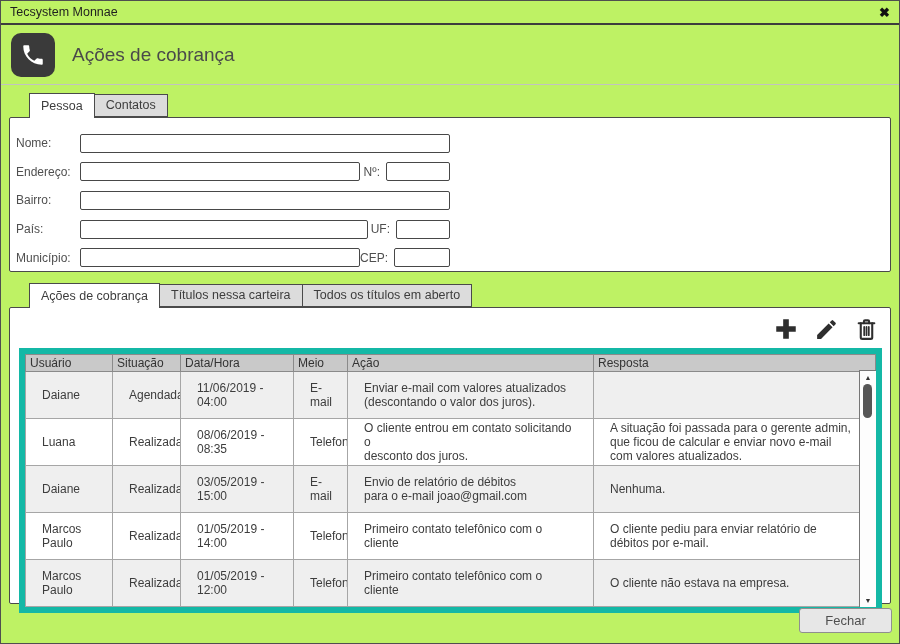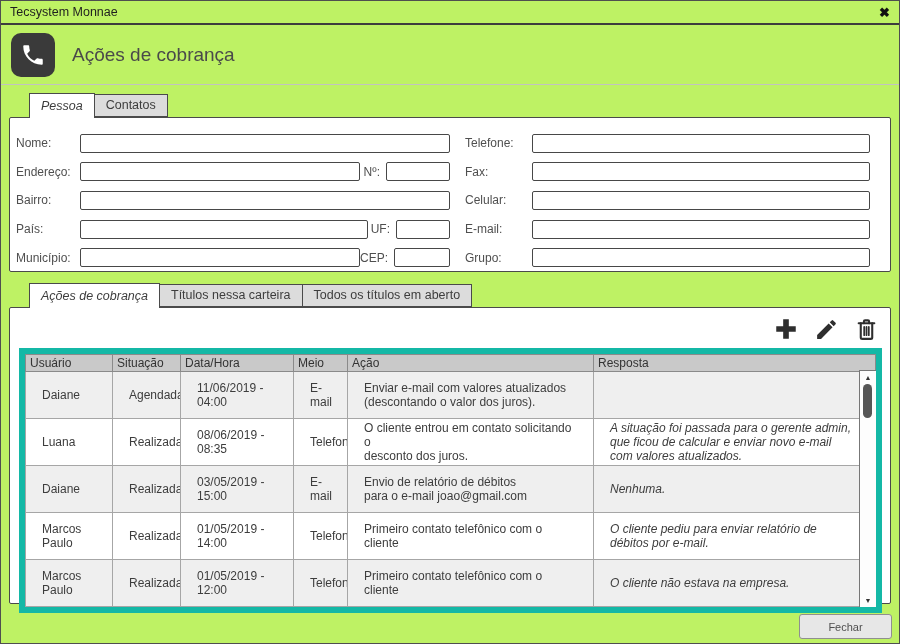--- a/index.html
+++ b/index.html
@@ -13,21 +13,21 @@
   
   .app-header { height:60px; box-sizing:border-box; display:flex; align-items:center; padding:0 10px; border-bottom:1px solid #c2c2c2; }
   .phone-badge { width:44px; height:44px; background:#3a3a3a; border-radius:10px; display:flex; align-items:center; justify-content:center; flex:none; }
   .app-title { margin-left:17px; font-size:19px; color:#4a4a4a; }
 
   
   .section { margin:8px 8px 0 8px; }
   .section2 { margin-top:11px; }
   .tabs { display:flex; align-items:flex-end; margin-left:20px; position:relative; z-index:2; }
   .tab { font-size:12.5px; color:#3d3d3d; background:#dcdcdc; border:1px solid #4a4a4a; padding:3px 11px 4px 11px; margin-right:-1px; cursor:pointer; white-space:nowrap; }
-  .tab.active { background:#fff; padding-top:5px; padding-bottom:5px; margin-bottom:-1px; border-bottom:none;font-style:italic; }
+  .tab.active { background:#fff; padding-top:5px; padding-bottom:5px; margin-bottom:-1px; border-bottom:none; }
   .panel { border:1px solid #4a4a4a; border-radius:2px; background:#fff; position:relative; box-sizing:border-box; }
   .panel1 { height:155px; padding:11px 20px 0 6px; }
   .panel2 { height:297px; padding:4px 8px 0 9px; }
 
   
   .form { display:flex; gap:15px; }
   .col-left { width:434px; flex:none; }
   .col-right { flex:1; }
   .frow { display:flex; align-items:center; height:28.6px; }
   .flabel { font-size:12px; color:#4f4f4f; flex:none; }
@@ -43,30 +43,30 @@
   .toolbar { display:flex; justify-content:flex-end; align-items:center; gap:15px; height:34px; padding-right:3px; }
   .tool-btn { cursor:pointer; display:flex; align-items:center; }
 
   
   .table-wrap { position:relative; border:6px solid #14b8a6; margin-top:2px; }
   table { width:100%; border-collapse:collapse; table-layout:fixed; }
   thead th { background:#c9c9c9; border:1px solid #8a8a8a; font-weight:normal; font-size:12px; color:#333; text-align:left; padding:1px 4px; height:13px; overflow:hidden; white-space:nowrap; }
   tbody td { border:1px solid #a6a6a6; font-size:12px; color:#3d3d3d; padding:2px 16px; height:42px; vertical-align:middle; white-space:pre-line; overflow:hidden; }
   tbody tr:nth-child(odd) { background:#efefef; }
   tbody tr:nth-child(even) { background:#ffffff; }
-  tbody td:last-child { padding-right:22px;font-style:italic; }
+  tbody td:last-child { padding-right:22px; }
 
   
   .vscroll { position:absolute; top:16px; right:0; bottom:0; width:17px; box-sizing:border-box; background:#fdfdfd; border-left:1px solid #777; border-top:1px solid #777; }
   .scroll-arrow { position:absolute; left:0; width:100%; text-align:center; font-size:7px; color:#333; line-height:9px; cursor:pointer; }
   .scroll-up { top:2px; } .scroll-down { bottom:2px; }
   .scroll-thumb { position:absolute; top:13px; left:3px; width:9px; height:34px; background:#565656; border-radius:5px; cursor:pointer; }
 
   
-  .fechar-btn { position:absolute; right:7px; bottom:4px; width:93px; height:25px; box-sizing:border-box; background:#e7e7e7; border:1px solid #8f8f8f; border-radius:3px; font-size:11px; color:#4f4f4f; display:flex; align-items:center; justify-content:center; cursor:pointer; }
+  .fechar-btn { position:absolute; right:7px; bottom:10px; width:93px; height:25px; box-sizing:border-box; background:#e7e7e7; border:1px solid #8f8f8f; border-radius:3px; font-size:13px; color:#4f4f4f; display:flex; align-items:center; justify-content:center; cursor:pointer; }
 </style>
 </head>
 <body>
 
 <div class="window">
 
   <div class="titlebar">
     <span class="titlebar-title">Tecsystem Monnae</span>
     <span class="close-x">✖</span>
   </div>
@@ -106,42 +106,20 @@
             <span class="flabel lbl-main">País:</span>
             <input class="tinput w-280" type="text" value="" style="">
             <span class="flabel lbl-side">UF:</span>
             <input class="tinput w-46" type="text" value="" style="">
           </div>
           <div class="frow">
             <span class="flabel lbl-main">Município:</span>
             <input class="tinput w-272" type="text" value="" style="">
             <span class="flabel lbl-side">CEP:</span>
             <input class="tinput w-48" type="text" value="" style="">
-          </div>
-        </div>
-        <div class="col-right">
-          <div class="frow">
-            <span class="flabel lbl-main">Telefone:</span>
-            <input class="tinput w-flex" type="text" value="" style="">
-          </div>
-          <div class="frow">
-            <span class="flabel lbl-main">Fax:</span>
-            <input class="tinput w-flex" type="text" value="" style="">
-          </div>
-          <div class="frow">
-            <span class="flabel lbl-main">Celular:</span>
-            <input class="tinput w-flex" type="text" value="" style="">
-          </div>
-          <div class="frow">
-            <span class="flabel lbl-main">E-mail:</span>
-            <input class="tinput w-flex" type="text" value="" style="">
-          </div>
-          <div class="frow">
-            <span class="flabel lbl-main">Grupo:</span>
-            <input class="tinput w-flex" type="text" value="" style="">
           </div>
         </div>
       </div>
     </div>
   </div>
 
   <div class="section section2">
     <div class="tabs">
       <div class="tab active">Ações de cobrança</div>
       <div class="tab">Títulos nessa carteira</div>

